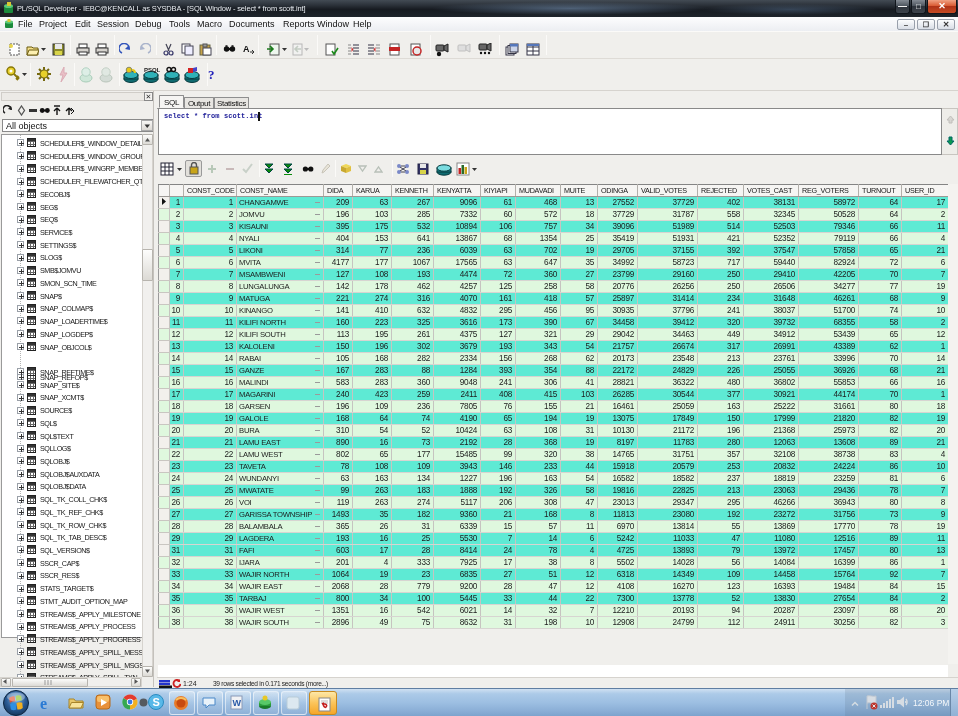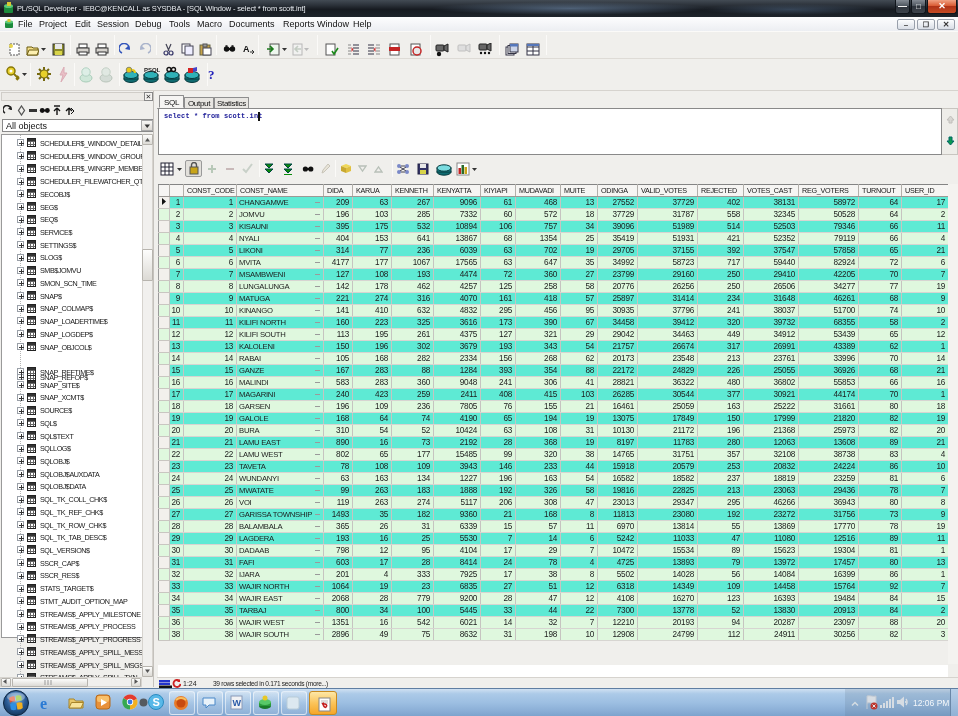--- a/index.html
+++ b/index.html
@@ -1281,40 +1281,20 @@
 <td>14</td>
 <td>6</td>
 <td>5242</td>
 <td>11033</td>
 <td>47</td>
 <td>11080</td>
 <td>12516</td>
 <td>89</td>
 <td>11</td>
 </tr>
-<tr class="g">
-          <td class="ind" style="text-align:center"></td>
-          <td class="rn">30</td>
-          <td>30</td>
-          <td class="nm">DADAAB<span style="position:absolute;right:3px;top:5px;width:5px;height:1px;background:#9a9a9a"></span></td>
-<td>798</td>
-<td>12</td>
-<td>95</td>
-<td>4104</td>
-<td>17</td>
-<td>29</td>
-<td>7</td>
-<td>10472</td>
-<td>15534</td>
-<td>89</td>
-<td>15623</td>
-<td>19304</td>
-<td>81</td>
-<td>1</td>
-</tr>
 <tr>
           <td class="ind" style="text-align:center"></td>
           <td class="rn">31</td>
           <td>31</td>
           <td class="nm">FAFI<span style="position:absolute;right:3px;top:5px;width:5px;height:1px;background:#9a9a9a"></span></td>
 <td>603</td>
 <td>17</td>
 <td>28</td>
 <td>8414</td>
 <td>24</td>
@@ -1397,21 +1377,21 @@
 <td>34</td>
 <td>100</td>
 <td>5445</td>
 <td>33</td>
 <td>44</td>
 <td>22</td>
 <td>7300</td>
 <td>13778</td>
 <td>52</td>
 <td>13830</td>
-<td>20913</td>
+<td>27654</td>
 <td>84</td>
 <td>2</td>
 </tr>
 <tr class="g">
           <td class="ind" style="text-align:center"></td>
           <td class="rn">36</td>
           <td>36</td>
           <td class="nm">WAJIR WEST<span style="position:absolute;right:3px;top:5px;width:5px;height:1px;background:#9a9a9a"></span></td>
 <td>1351</td>
 <td>16</td>

